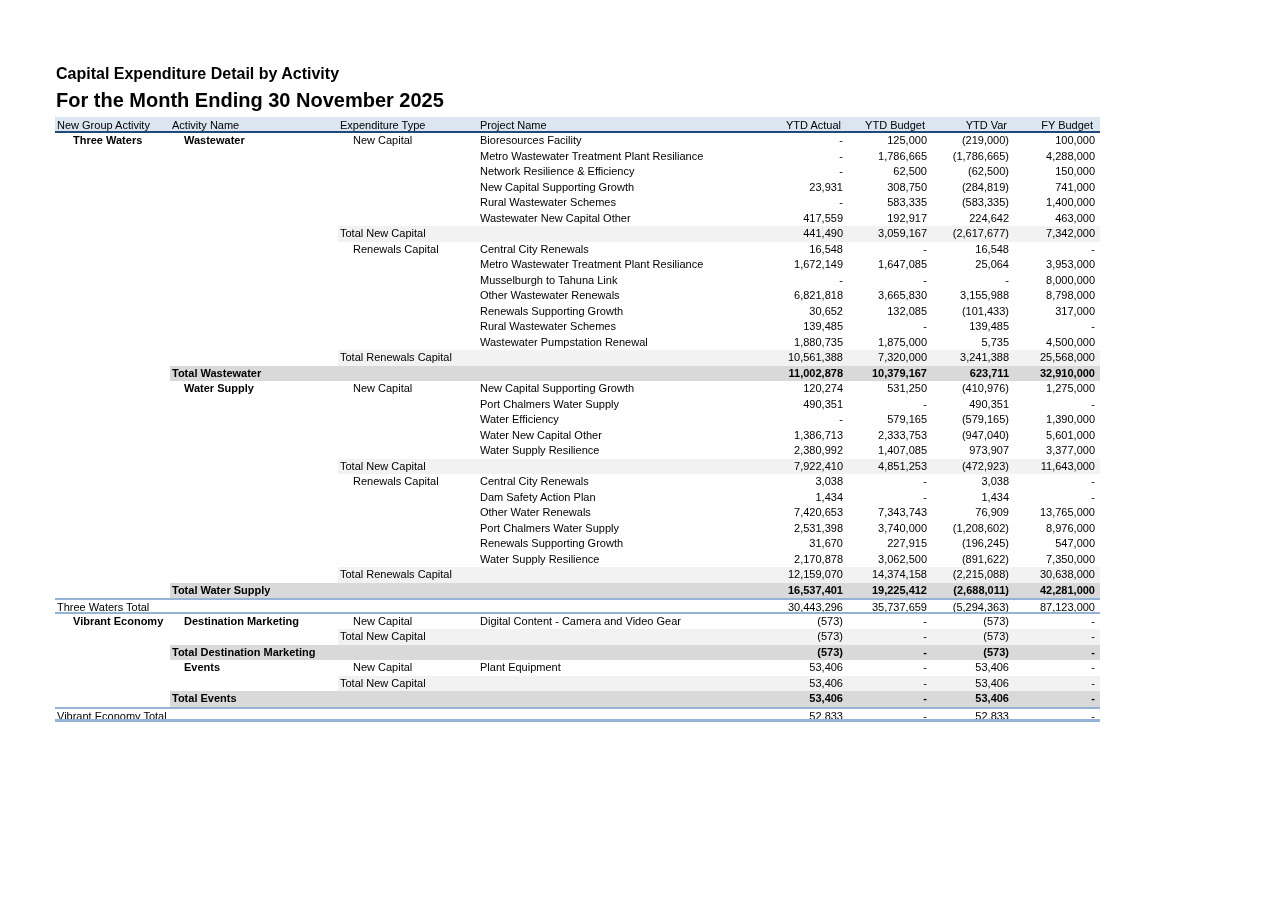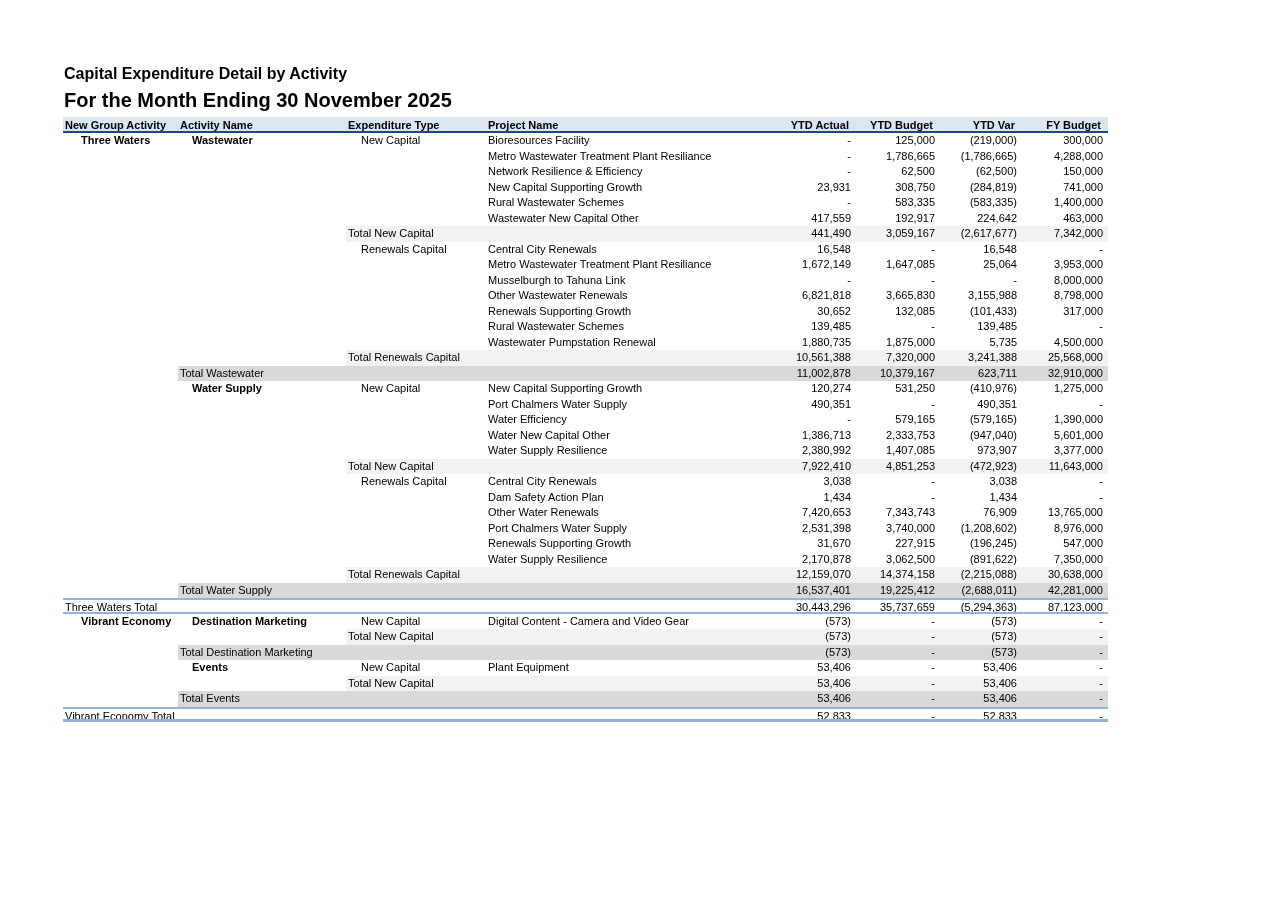--- a/index.html
+++ b/index.html
@@ -1,45 +1,45 @@
 <!DOCTYPE html>
 <html style="--header-bg: #DCE6F1; --header-border: #1F497D; --subtotal-bg: #F2F2F2; --activity-total-bg: #D9D9D9; --group-total-border: #95B3D7;"><head>
 <meta charset="utf-8">
 <style>
   html,body{margin:0;padding:0;}
   body{
     width:1283px;height:907px;background:#ffffff;
     font-family:"Liberation Sans","DejaVu Sans",sans-serif;
     color:#000;overflow:hidden;position:relative;
   }
-  .report{position:absolute;left:63px;top:64px;width:1045px;}
+  .report{position:absolute;left:55px;top:64px;width:1045px;}
   .title{font-size:16px;font-weight:bold;margin:0 0 6px 1px;line-height:20px;}
   .subtitle{font-size:20px;font-weight:bold;margin:0 0 7px 1px;line-height:20px;}
   .table{width:1045px;font-size:11px;}
   .row{display:flex;height:15.5px;line-height:15.5px;box-sizing:border-box;}
   .cell{box-sizing:border-box;white-space:nowrap;overflow:hidden;padding:0 2px;}
   .c1{width:115px;}
   .c2{width:168px;}
   .c3{width:140px;}
   .c4{width:272px;}
   .num{text-align:right;padding-right:5px;}
   .n0{width:98px;text-align:right;}
   .n1{width:84px;}
   .n2{width:82px;}
   .n3{width:86px;}
   
-  .hrow{background:var(--header-bg);font-weight:bold;height:16px;line-height:16px;
+  .hrow{background:var(--header-bg);font-weight:normal;height:16px;line-height:16px;
         border-bottom:2px solid var(--header-border);}
   .hrow .num{padding-right:7px;}
   
   .row.plain .c1{padding-left:18px;font-weight:bold;}
   .row.plain .c2{padding-left:14px;font-weight:bold;}
   .row.plain .c3{padding-left:15px;}
   .row.sub .c3,.row.sub .c4,.row.sub .num{background:var(--subtotal-bg);}
-  .row.act{font-weight:normal;}
+  .row.act{font-weight:bold;}
   .row.act .c2,.row.act .c3,.row.act .c4,.row.act .num{background:var(--activity-total-bg);}
   .row.grp{font-weight:normal;
     border-top:2px solid var(--group-total-border);
     border-bottom:2px solid var(--group-total-border);}
   .row.grp.last{border-bottom-width:3px;}
 </style>
 </head>
 <body>
 
 <div class="report">
@@ -59,21 +59,21 @@
     </div>
     <div>
         <div class="row plain">
           <div class="cell c1">Three Waters</div>
           <div class="cell c2">Wastewater</div>
           <div class="cell c3">New Capital</div>
           <div class="cell c4">Bioresources Facility</div>
           <div class="cell num n0">-</div>
           <div class="cell num n1">125,000</div>
           <div class="cell num n2">(219,000)</div>
-          <div class="cell num n3">300,000</div>
+          <div class="cell num n3">100,000</div>
         </div>
         <div class="row plain">
           <div class="cell c1"></div>
           <div class="cell c2"></div>
           <div class="cell c3"></div>
           <div class="cell c4">Metro Wastewater Treatment Plant Resiliance</div>
           <div class="cell num n0">-</div>
           <div class="cell num n1">1,786,665</div>
           <div class="cell num n2">(1,786,665)</div>
           <div class="cell num n3">4,288,000</div>

